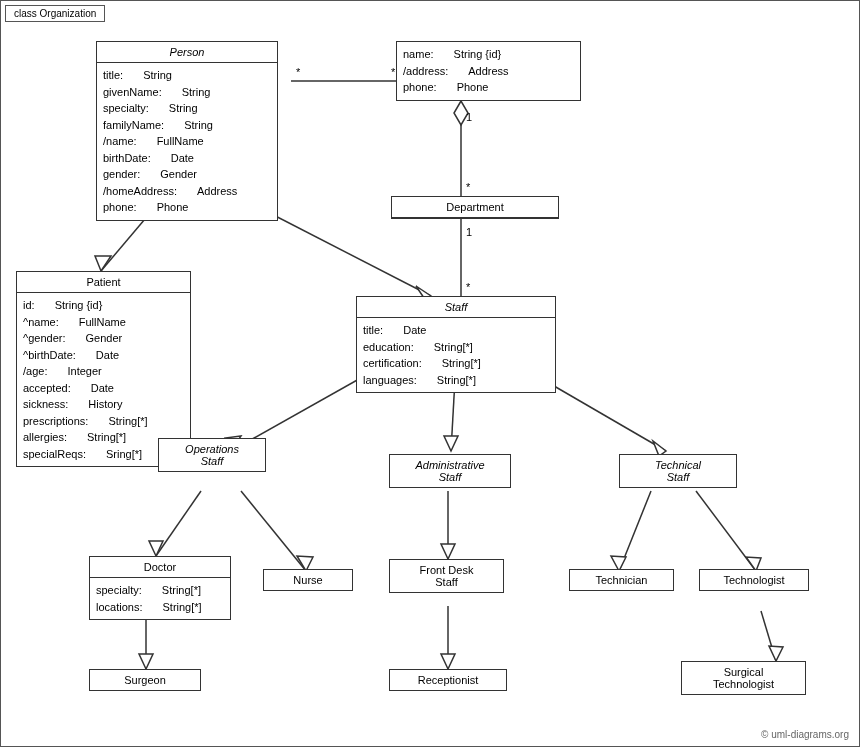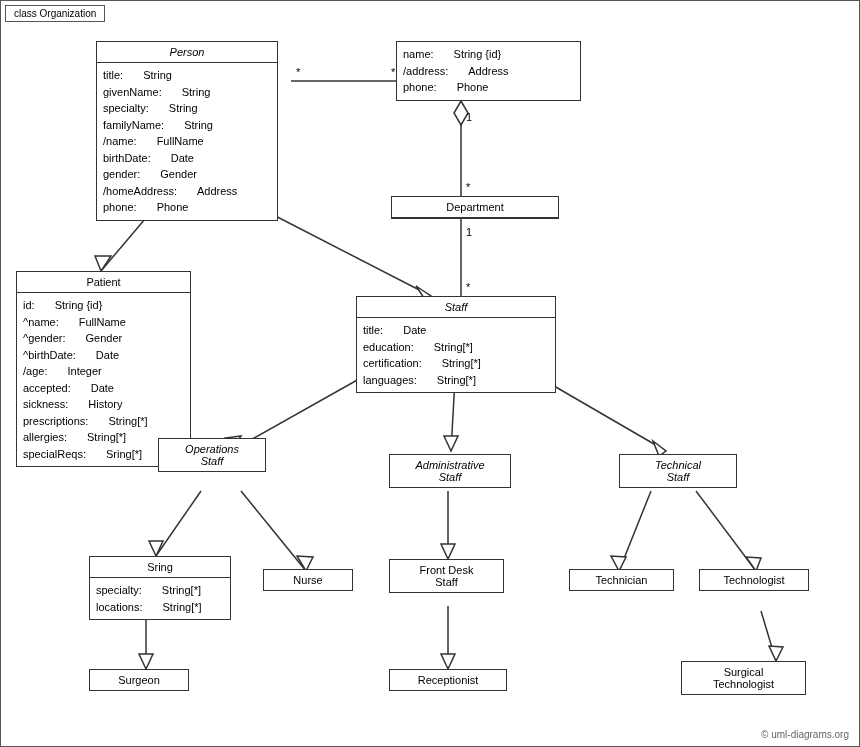--- a/index.html
+++ b/index.html
@@ -279,21 +279,21 @@
 
   <div class="uml-class" style="left:388px; top:453px; width:122px; text-align:center;">
     <div class="class-header" style="border-bottom:none;"><em>Administrative<br>Staff</em></div>
   </div>
 
   <div class="uml-class" style="left:618px; top:453px; width:118px; text-align:center;">
     <div class="class-header" style="border-bottom:none;"><em>Technical<br>Staff</em></div>
   </div>
 
   <div class="uml-class" style="left:88px; top:555px; width:142px;">
-    <div class="class-header">Sring</div>
+    <div class="class-header">Doctor</div>
     <div class="class-body">
       <div class="attr-row">
           <span class="attr-name">specialty:</span>
           <span class="attr-type">String[*]</span>
         </div>
       <div class="attr-row">
           <span class="attr-name">locations:</span>
           <span class="attr-type">String[*]</span>
         </div>
     </div>
@@ -308,21 +308,21 @@
   </div>
 
   <div class="uml-class" style="left:568px; top:568px; width:105px; text-align:center;">
     <div class="class-header" style="border-bottom:none;">Technician</div>
   </div>
 
   <div class="uml-class" style="left:698px; top:568px; width:110px; text-align:center;">
     <div class="class-header" style="border-bottom:none;">Technologist</div>
   </div>
 
-  <div class="uml-class" style="left:88px; top:668px; width:100px; text-align:center;">
+  <div class="uml-class" style="left:88px; top:668px; width:112px; text-align:center;">
     <div class="class-header" style="border-bottom:none;">Surgeon</div>
   </div>
 
   <div class="uml-class" style="left:388px; top:668px; width:118px; text-align:center;">
     <div class="class-header" style="border-bottom:none;">Receptionist</div>
   </div>
 
   <div class="uml-class" style="left:680px; top:660px; width:125px; text-align:center;">
     <div class="class-header" style="border-bottom:none;">Surgical<br>Technologist</div>
   </div>

